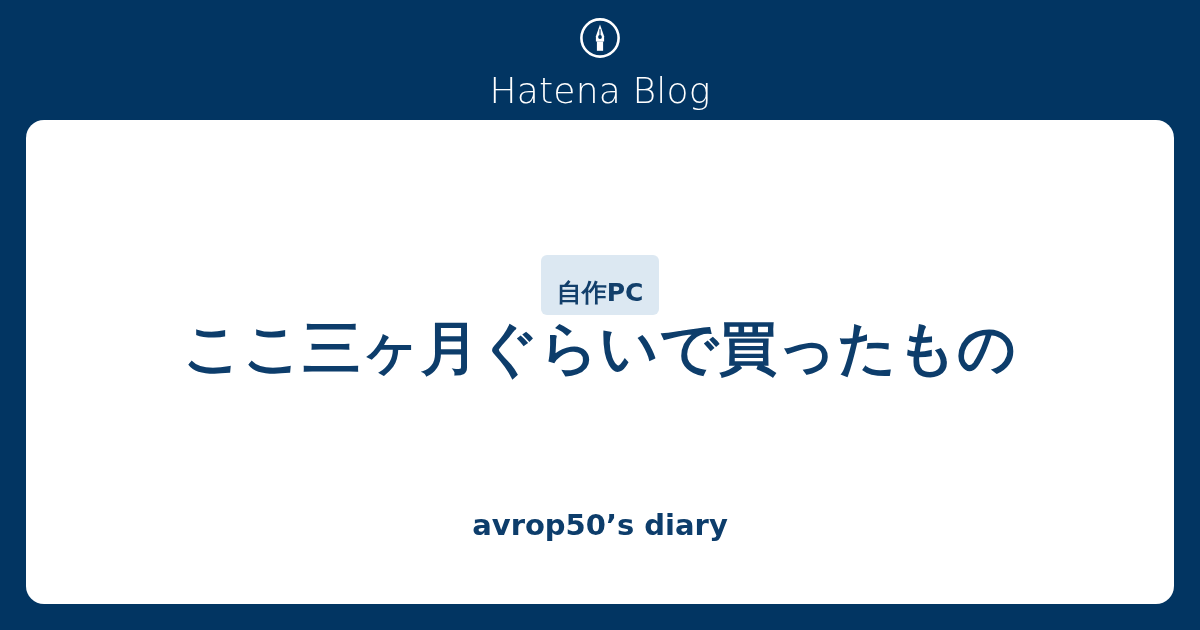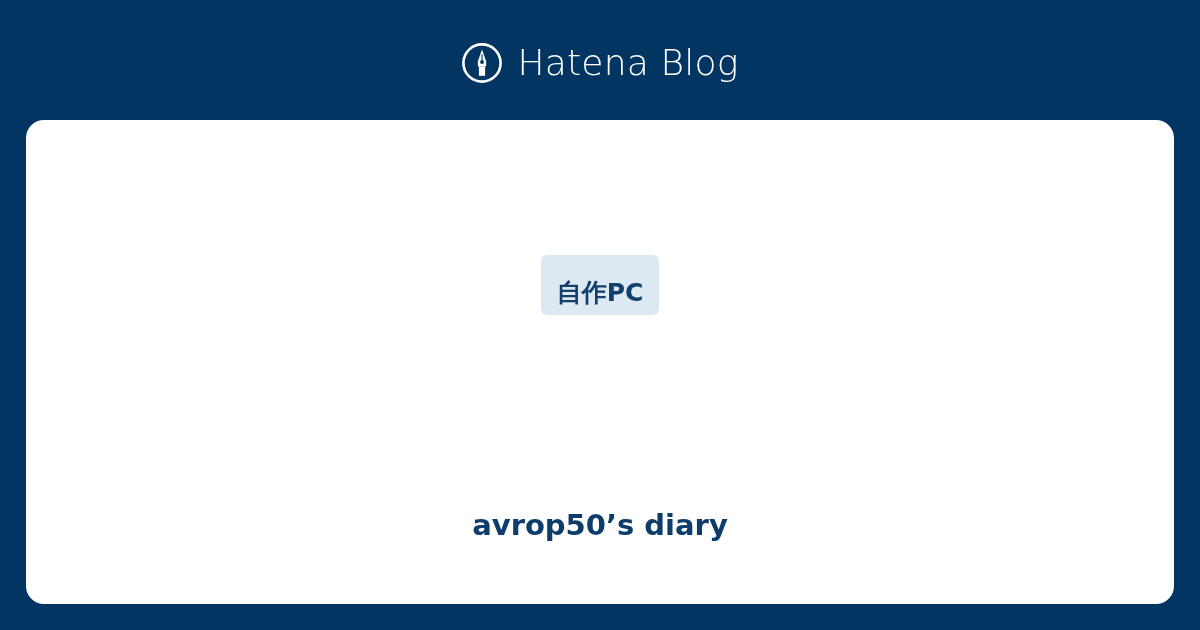--- a/index.html
+++ b/index.html
@@ -27,20 +27,21 @@
   .brand-header {
     position: absolute;
     top: 0;
     left: 0;
     width: 1200px;
     height: 126px;
     display: flex;
     align-items: center;
     justify-content: center;
     gap: 14px;
+    flex-direction: column;
   }
 
   .brand-logo-icon {
     width: 42px;
     height: 42px;
     display: block;
     flex: 0 0 auto;
   }
 
   .brand-name {
@@ -152,20 +153,23 @@
     </span>
     <span class="brand-name">Hatena Blog</span>
   </div>
 
   <div class="entry-card">
 
     <div class="category-badge-row">
       <span class="category-badge">自作PC</span>
     </div>
 
+    <div class="entry-title-row">
+      <h1 class="entry-title">ここ三ヶ月ぐらいで買ったもの</h1>
+    </div>
 
     <div class="blog-name-row">
       <div class="blog-name">avrop50’s diary</div>
     </div>
 
   </div>
 
 </div>
 
 </body></html>

